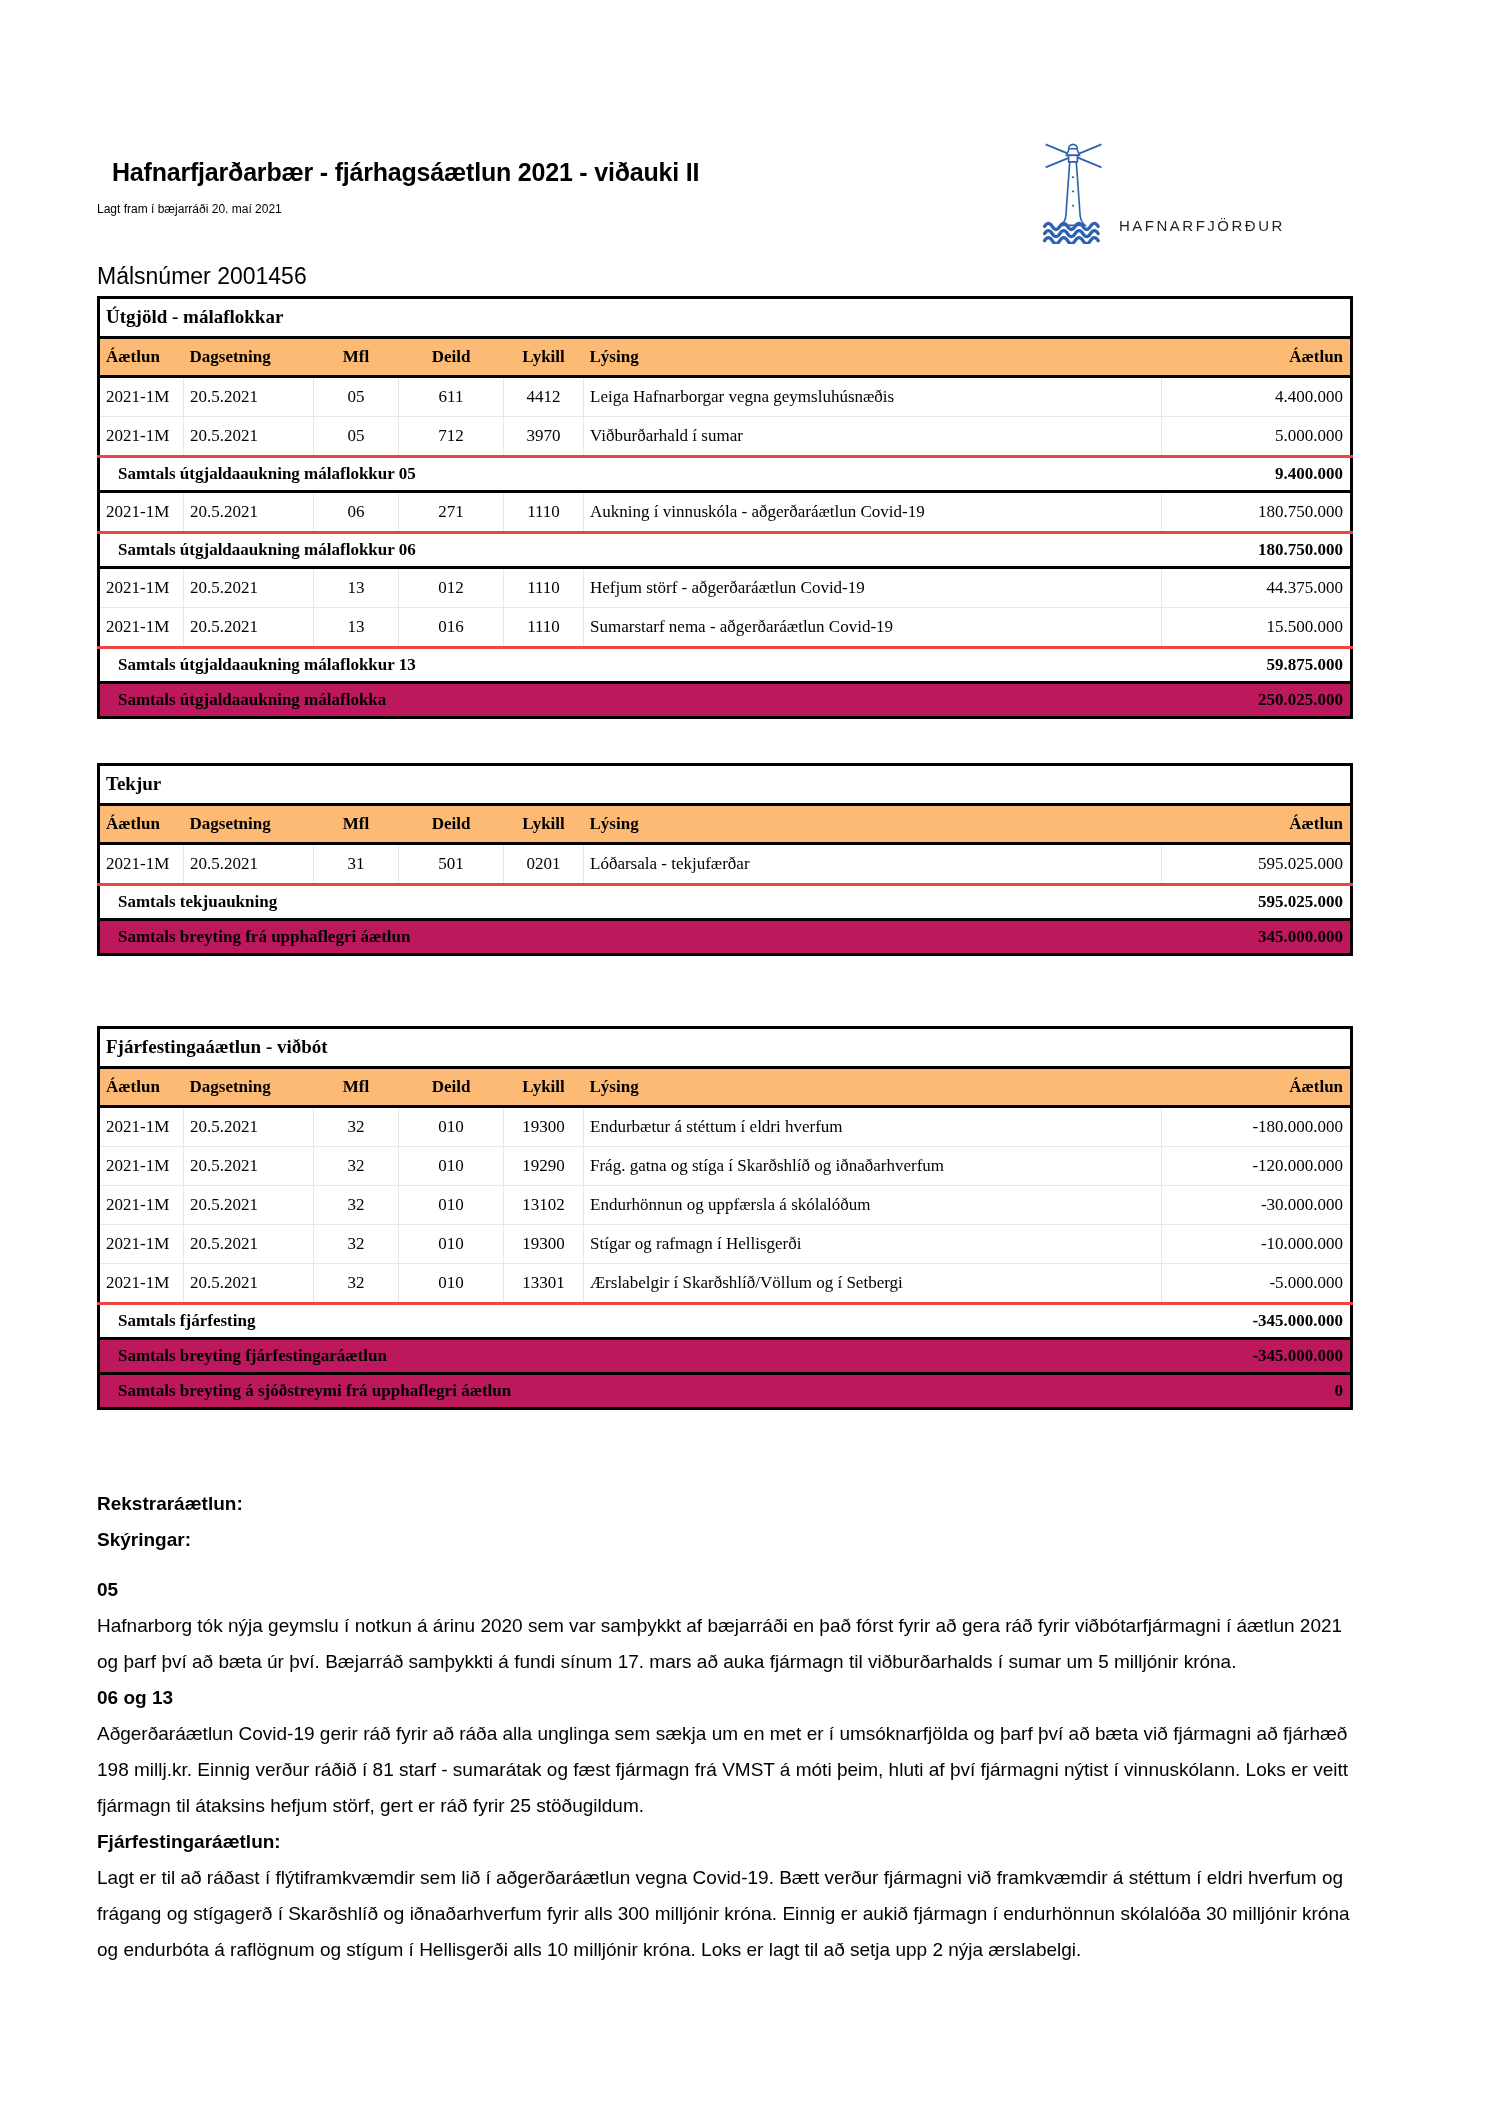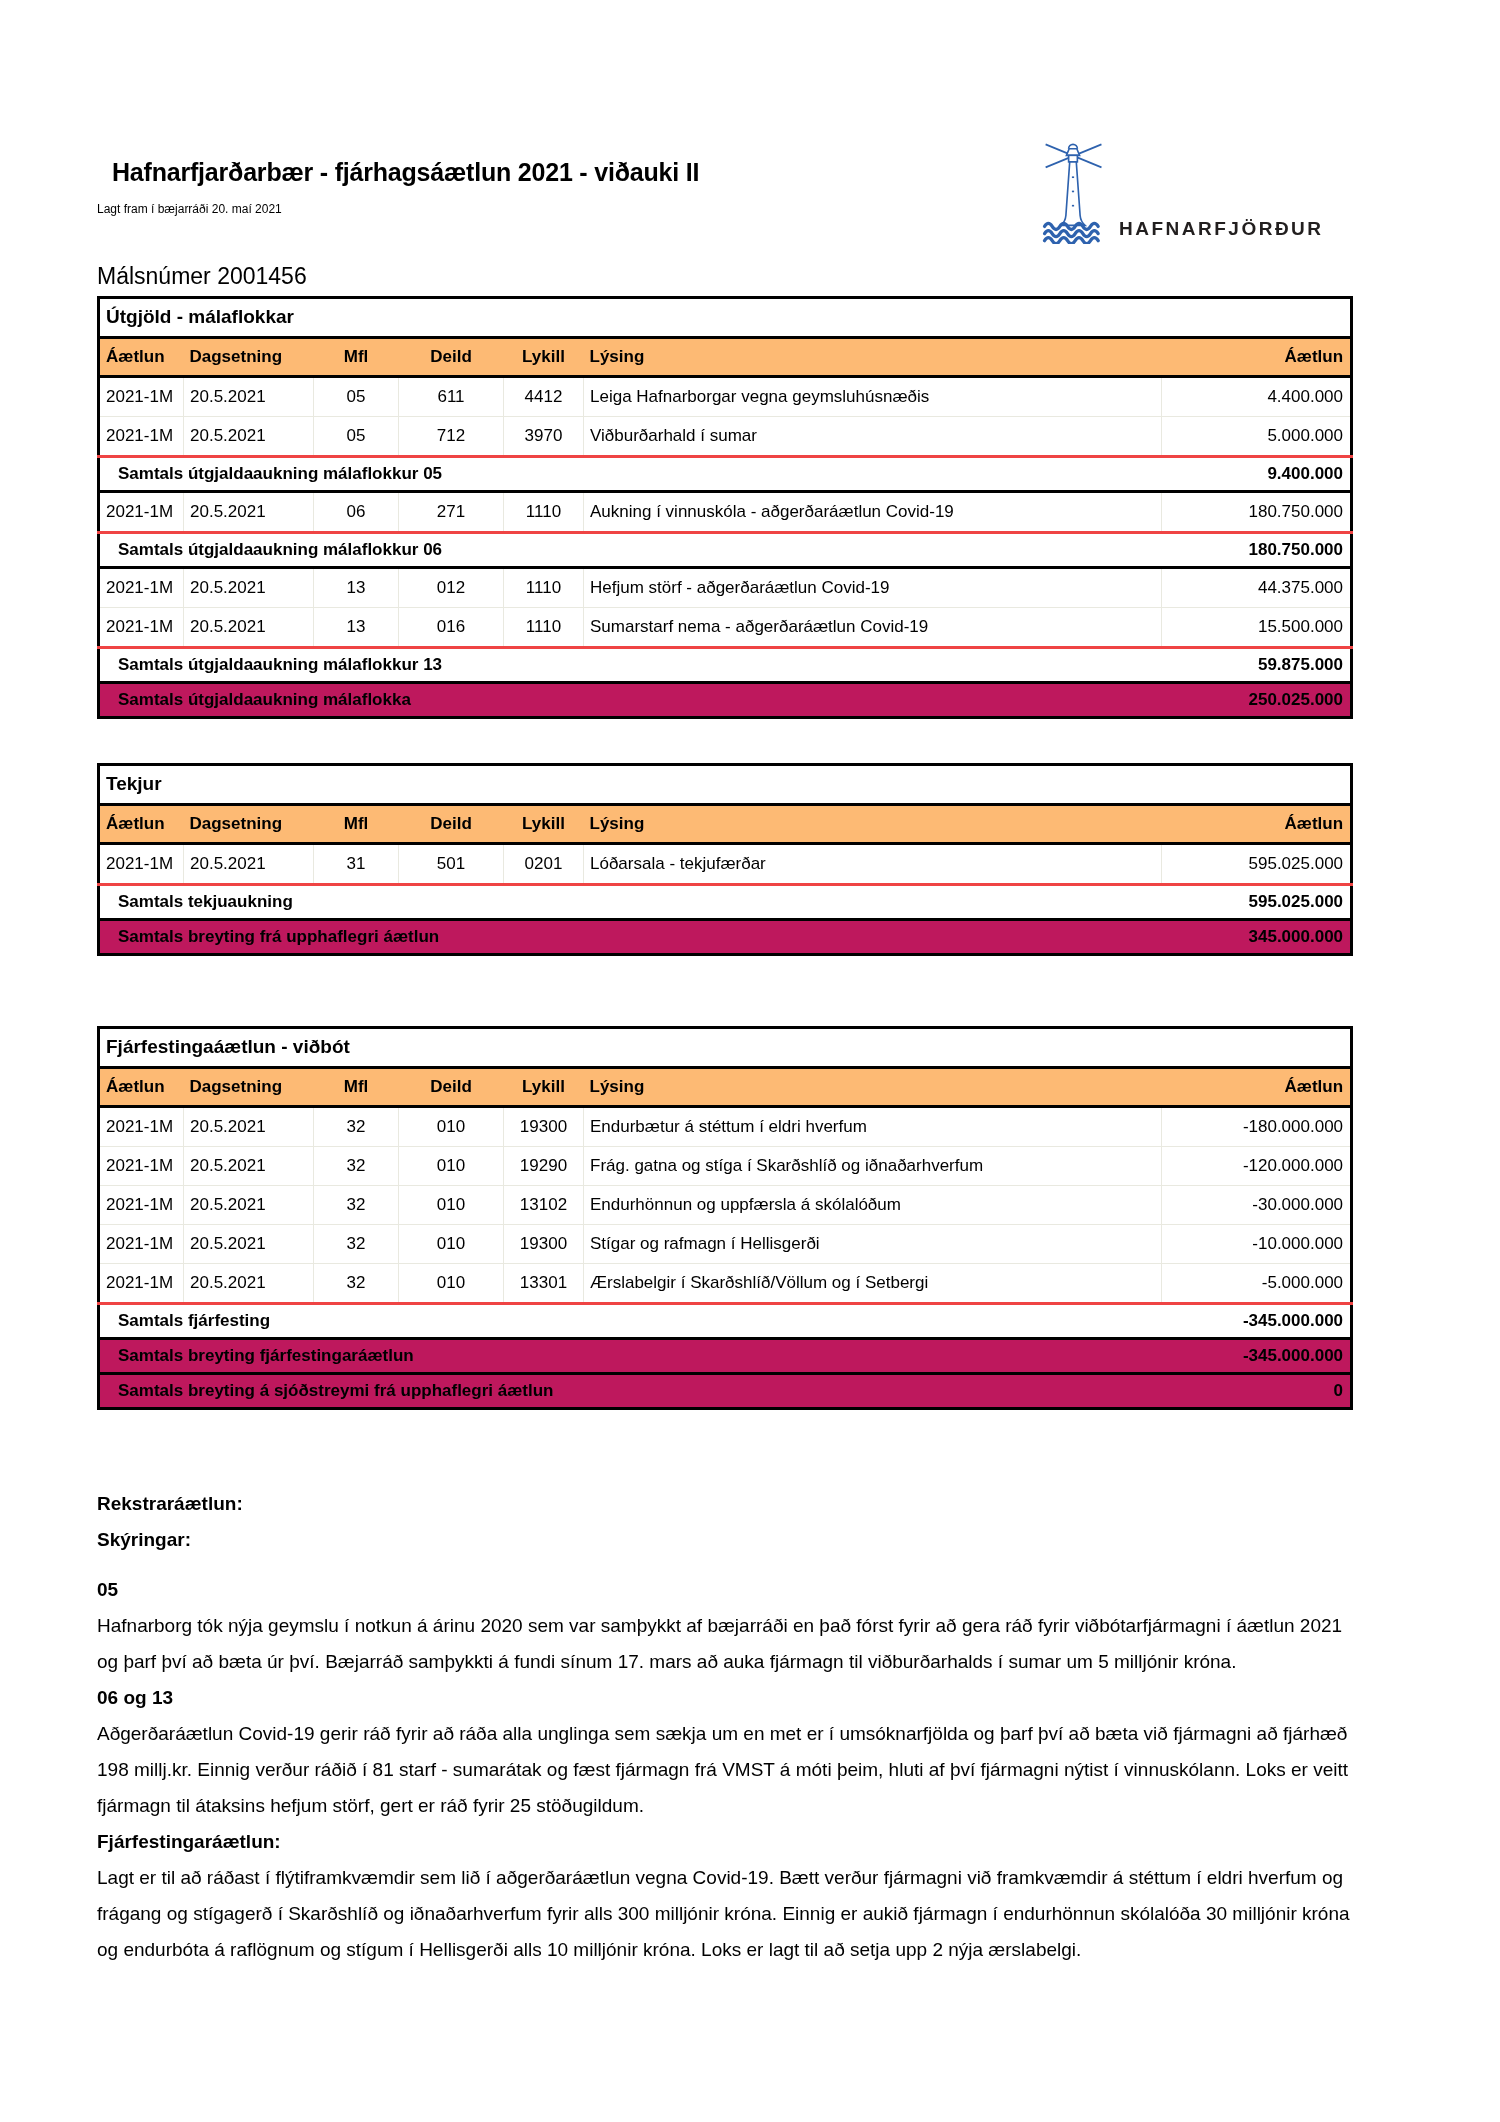--- a/index.html
+++ b/index.html
@@ -11,28 +11,28 @@
   .page{position:absolute;inset:0;padding:143px 145px 0 97px;box-sizing:border-box;}
 
   
   .doc-title{margin:15px;font-size:25px;font-weight:700;letter-spacing:-0.2px;}
   .doc-subtitle{margin:4px 0 0 0;font-size:12px;}
   .case-number{margin:47px 0 6px 0;font-size:23px;}
 
   .logo{position:absolute;left:1040px;top:140px;display:flex;align-items:flex-end;gap:13px;}
   .logo svg{display:block;}
   .logo-text{
-    font-size:19px;font-weight:700;letter-spacing:2.5px;color:#221f1f;
-    margin-bottom:4px;white-space:nowrap;
+    font-size:15px;font-weight:400;letter-spacing:2.5px;color:#221f1f;
+    margin-bottom:10px;white-space:nowrap;
   }
 
   
   table.fin{
     border-collapse:collapse;table-layout:fixed;width:1253px;
-    border:3px solid #000;font-size:17px;
+    border:3px solid #000;font-size:17px;font-family:Liberation Serif, serif;
   }
   table.fin td{overflow:hidden;white-space:nowrap;}
   tr.t-title td{
     font-weight:700;font-size:19px;padding:7px 6px 8px 6px;
     border-bottom:3px solid #000;background:#fff;
   }
   tr.t-head td{
     background:#fdba74;font-weight:700;padding:8px 6px;
     border-bottom:3px solid #000;
   }

